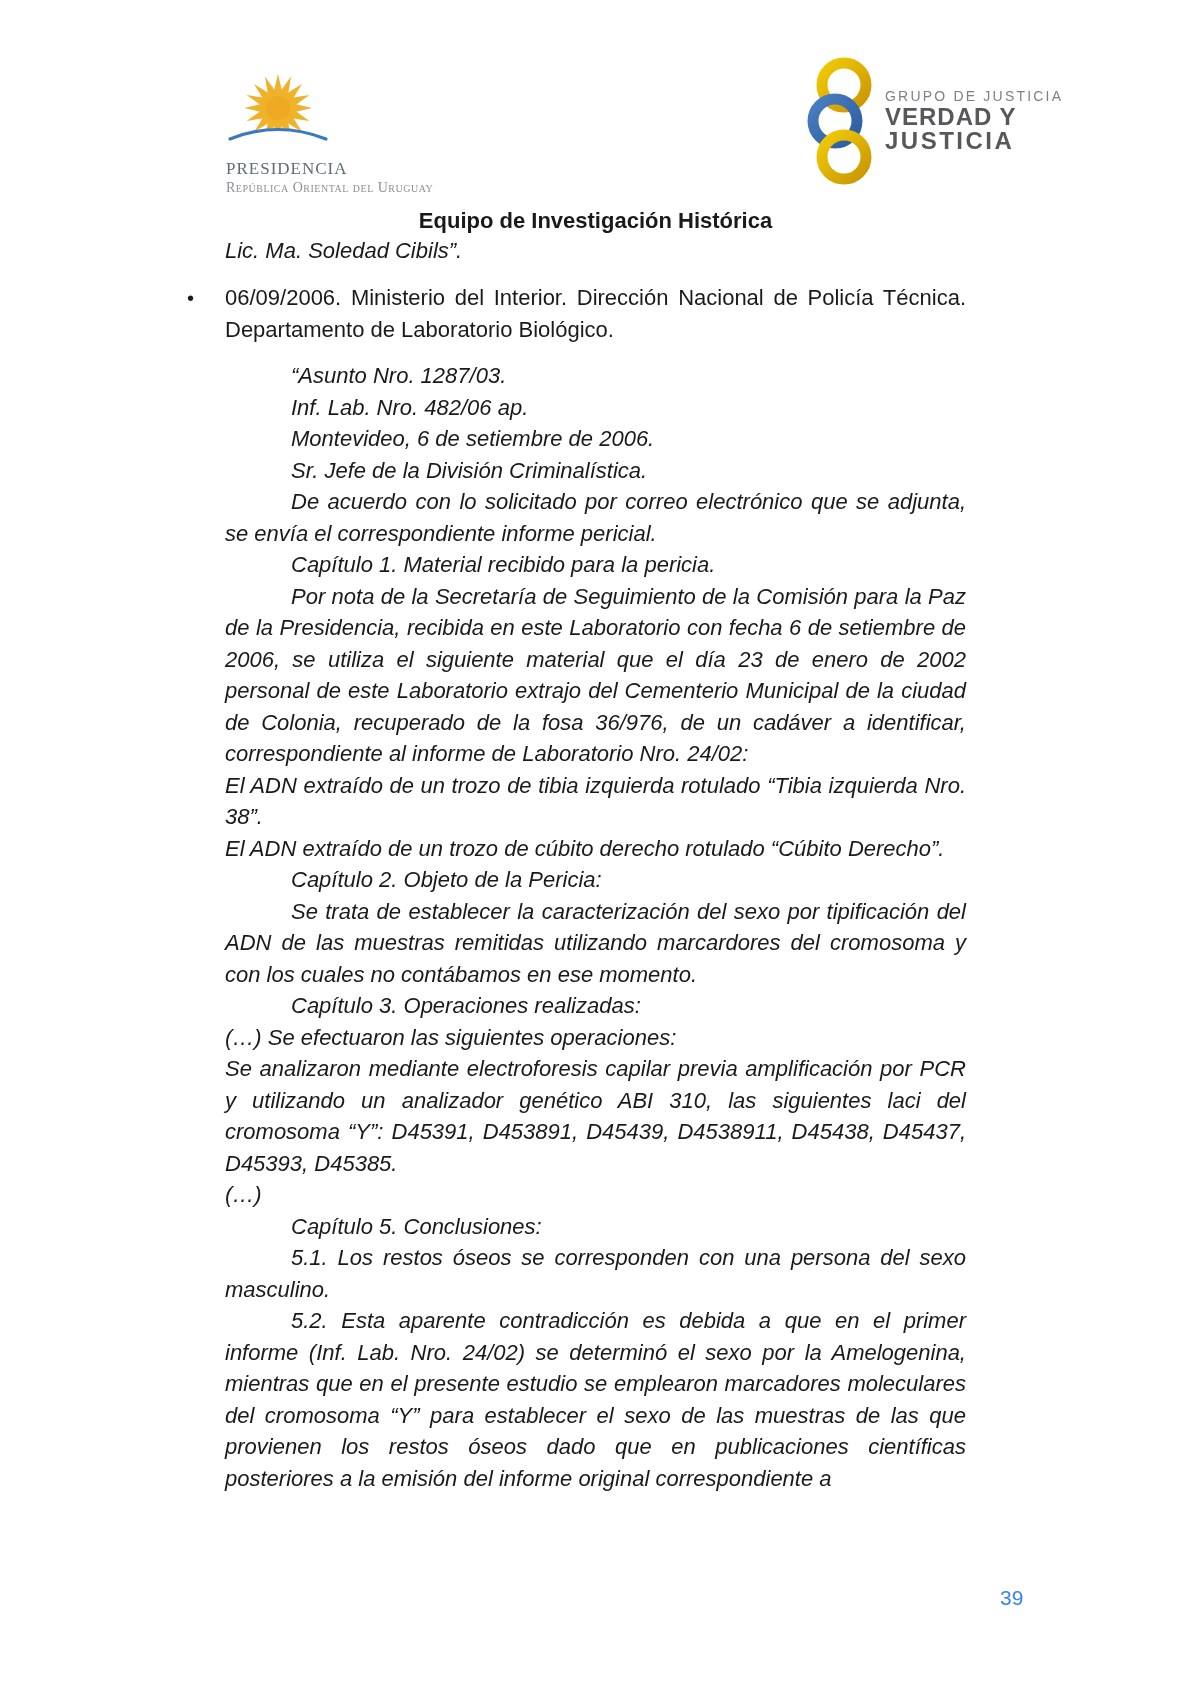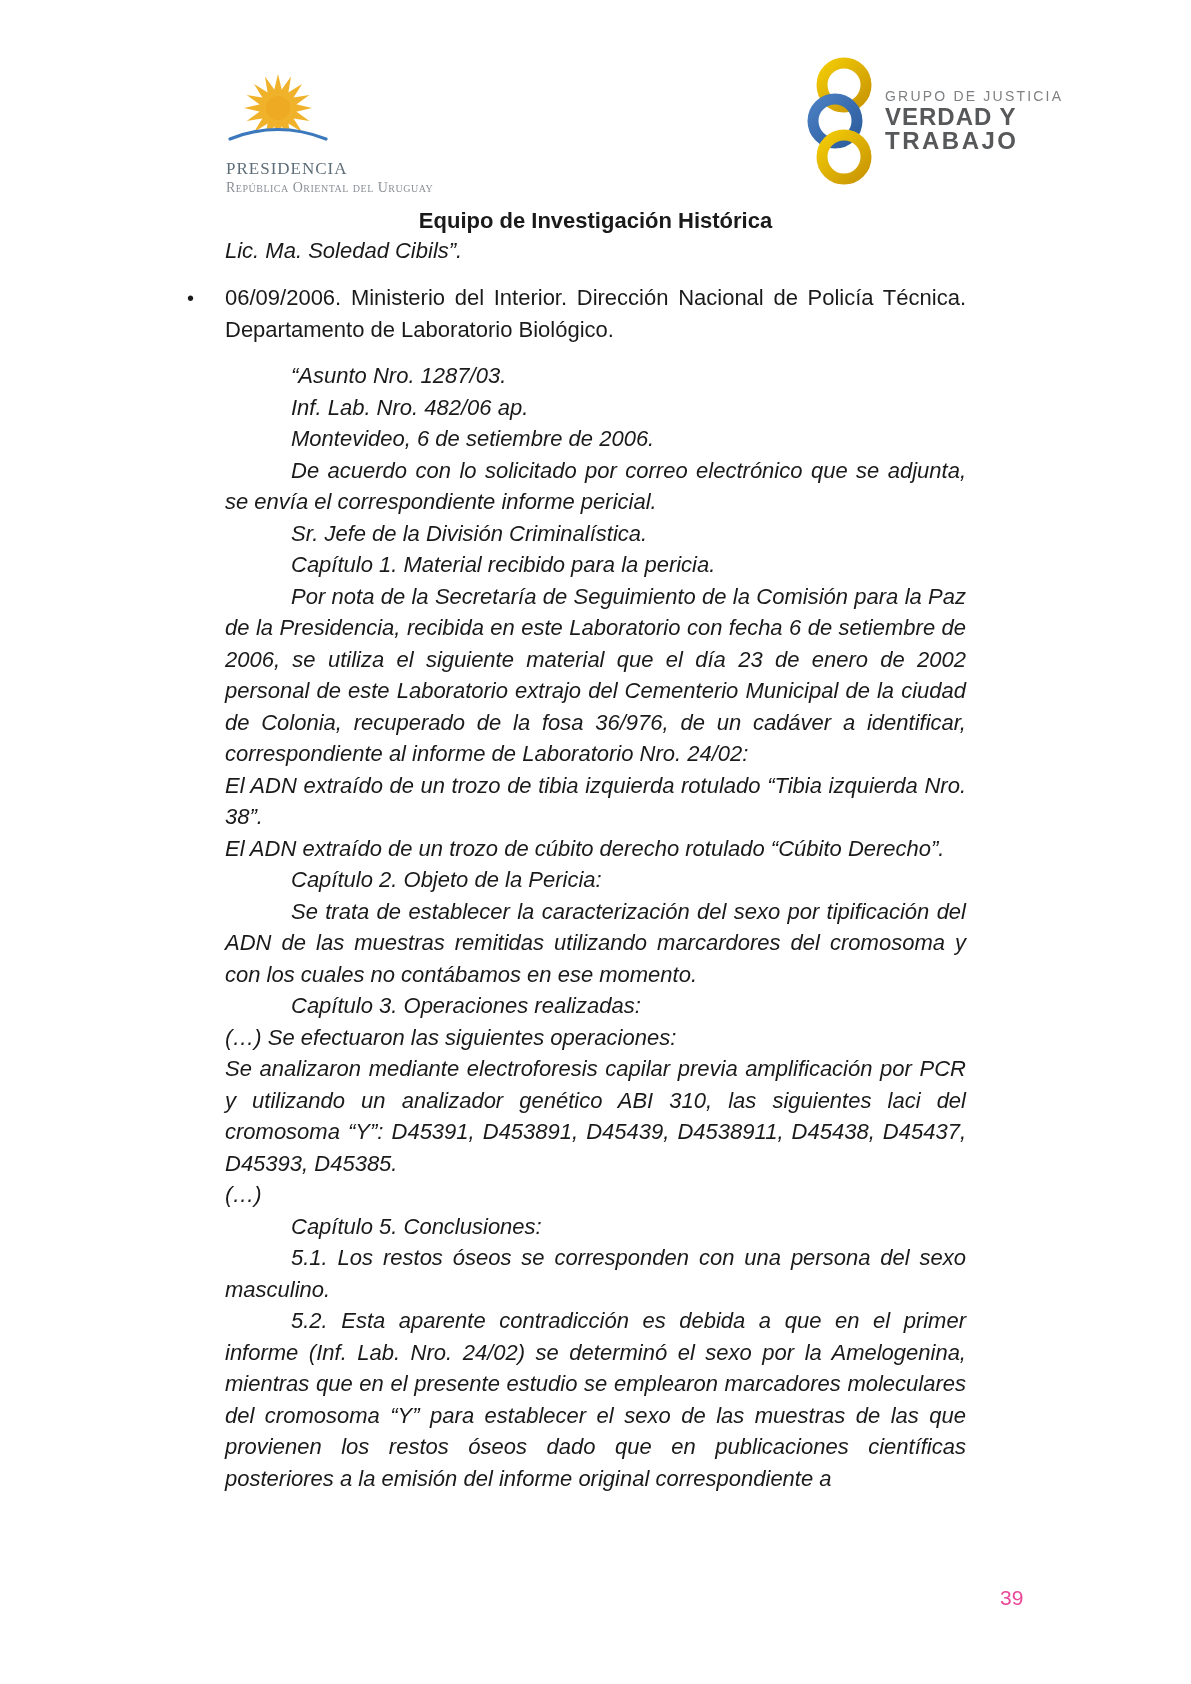--- a/index.html
+++ b/index.html
@@ -52,21 +52,21 @@
     position:absolute;left:-38px;top:0;font-size:20px;
   }
   .quote p{
     font-style:italic;font-size:22px;line-height:31.5px;
     text-align:justify;margin:0;
   }
   .quote p.ind{text-indent:66px;}
 
   .pageno{
     position:absolute;left:1000px;top:1586px;
-    font-size:21px;color:#ec4899;
+    font-size:21px;color:#3b82f6;
   }
 </style>
 </head>
 <body>
 
 <div class="page">
 
   <div class="logo-pres">
     <svg width="100" height="78" viewBox="0 0 100 78">
       <g transform="translate(50,38)">
@@ -113,36 +113,36 @@
             <stop offset="1" stop-color="#2B5C9E"></stop>
         </linearGradient>
       </defs>
       <circle cx="38" cy="29" r="22" fill="none" stroke="url(#gy)" stroke-width="11"></circle>
       <circle cx="29" cy="65" r="22" fill="none" stroke="url(#gb)" stroke-width="11"></circle>
       <circle cx="38" cy="101" r="22" fill="none" stroke="url(#gy)" stroke-width="11"></circle>
     </svg>
     <div class="gt-text">
       <div class="gt-light">GRUPO DE JUSTICIA</div>
       <div class="gt-bold">VERDAD Y</div>
-      <div class="gt-bold justicia">TRABAJO</div>
+      <div class="gt-bold justicia">JUSTICIA</div>
     </div>
   </div>
 
   <div class="content">
     <h1 class="team-header">Equipo de Investigación Histórica</h1>
     <p class="lic-line">Lic. Ma. Soledad Cibils”.</p>
 
     <p class="bullet-item"><span class="bullet">•</span><span>06/09/2006. Ministerio del Interior. Dirección Nacional de Policía Técnica. Departamento de Laboratorio Biológico.</span></p>
 
     <div class="quote">
       <p class="ind">“Asunto Nro. 1287/03.</p>
       <p class="ind">Inf. Lab. Nro. 482/06 ap.</p>
       <p class="ind">Montevideo, 6 de setiembre de 2006.</p>
+      <p class="ind">Sr. Jefe de la División Criminalística.</p>
       <p class="ind">De acuerdo con lo solicitado por correo electrónico que se adjunta, se envía el correspondiente informe pericial.</p>
-      <p class="ind">Sr. Jefe de la División Criminalística.</p>
       <p class="ind">Capítulo 1. Material recibido para la pericia.</p>
       <p class="ind">Por nota de la Secretaría de Seguimiento de la Comisión para la Paz de la Presidencia, recibida en este Laboratorio con fecha 6 de setiembre de 2006, se utiliza el siguiente material que el día 23 de enero de 2002 personal de este Laboratorio extrajo del Cementerio Municipal de la ciudad de Colonia, recuperado de la fosa 36/976, de un cadáver a identificar, correspondiente al informe de Laboratorio Nro. 24/02:</p>
       <p>El ADN extraído de un trozo de tibia izquierda rotulado “Tibia izquierda Nro. 38”.</p>
       <p>El ADN extraído de un trozo de cúbito derecho rotulado “Cúbito Derecho”.</p>
       <p class="ind">Capítulo 2. Objeto de la Pericia:</p>
       <p class="ind">Se trata de establecer la caracterización del sexo por tipificación del ADN de las muestras remitidas utilizando marcardores del cromosoma y con los cuales no contábamos en ese momento.</p>
       <p class="ind">Capítulo 3. Operaciones realizadas:</p>
       <p>(…) Se efectuaron las siguientes operaciones:</p>
       <p>Se analizaron mediante electroforesis capilar previa amplificación por PCR y utilizando un analizador genético ABI 310, las siguientes laci del cromosoma “Y”: D45391, D453891, D45439, D4538911, D45438, D45437, D45393, D45385.</p>
       <p>(…)</p>

